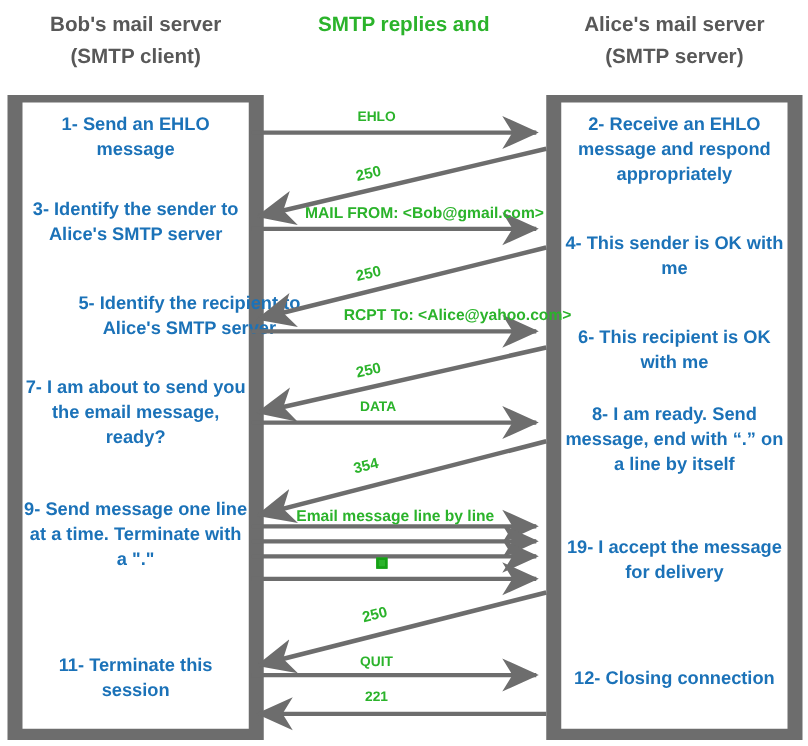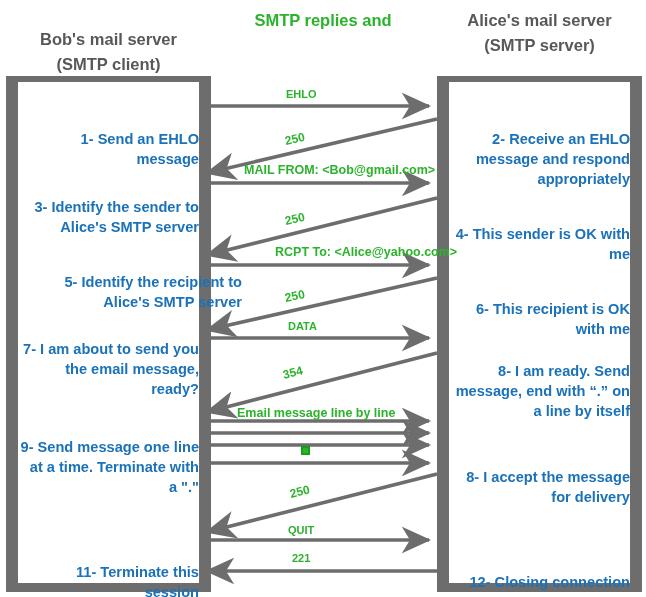--- a/index.html
+++ b/index.html
@@ -1,37 +1,37 @@
 <!DOCTYPE html>
 <html><head>
 <meta charset="utf-8">
 <style>
   html,body{margin:0;padding:0;background:#ffffff;}
   body{width:646px;height:597px;position:relative;overflow:hidden;
        font-family:"Liberation Sans","DejaVu Sans",sans-serif;}
 
   
   .hdr{position:absolute;text-align:center;font-weight:bold;font-size:16.5px;line-height:25px;}
-  #hdr-left{left:6px;top:8px;width:205px;color:#585858;margin-top:19px;}
+  #hdr-left{left:6px;top:8px;width:205px;color:#585858;}
   #hdr-mid{left:218px;top:8px;width:210px;color:#2bb32b;}
   #hdr-right{left:437px;top:8px;width:205px;color:#585858;}
 
   
   .frame{position:absolute;background:#6d6d6d;}
   #frame-left{left:6px;top:76px;width:205px;height:516px;}
   #frame-right{left:437px;top:76px;width:205px;height:516px;}
 
   
   .panel{position:absolute;background:#ffffff;}
   #panel-left{left:18px;top:82px;width:181px;height:501px;}
   #panel-right{left:449px;top:82px;width:181px;height:501px;}
 
   
   .step{position:absolute;color:#1b72b8;font-weight:bold;font-size:14.6px;
-        line-height:20px;text-align:right;margin-top:39px;}
+        line-height:20px;text-align:center;}
   .step.left{left:18px;width:181px;}
   .step.right{left:449px;width:181px;}
 
   #step1{top:90px;}
   #step3{top:158px;}
   #step5{top:233px;padding-left:43px;}
   #step7{top:300px;}
   #step9{top:398px;}
   #step11{top:523px;}
 
@@ -81,21 +81,21 @@
 <div class="step left" id="step3">3- Identify the sender to Alice's SMTP server</div>
 <div class="step left" id="step5">5- Identify the recipient to Alice's SMTP server</div>
 <div class="step left" id="step7">7- I am about to send you the email message, ready?</div>
 <div class="step left" id="step9">9- Send message one line at a time. Terminate with a "."</div>
 <div class="step left" id="step11">11- Terminate this session</div>
 
 <div class="step right" id="step2">2- Receive an EHLO message and respond appropriately</div>
 <div class="step right" id="step4">4- This sender is OK with me</div>
 <div class="step right" id="step6">6- This recipient is OK with me</div>
 <div class="step right" id="step8">8-  I am ready. Send message, end with “.” on a line by itself</div>
-<div class="step right" id="step10">8-  I accept the message for delivery</div>
+<div class="step right" id="step10">19-  I accept the message for delivery</div>
 <div class="step right" id="step12">12-  Closing connection</div>
 
 <svg id="lane" viewBox="0 0 239 516" width="239" height="516">
   <defs>
     <marker id="arrR" markerWidth="9" markerHeight="9" refX="8" refY="4.5" orient="auto">
       <path d="M0,0.6 L8.6,4.5 L0,8.4 L2.4,4.5 Z" fill="#6d6d6d"></path>
     </marker>
     <marker id="arrL" markerWidth="9" markerHeight="9" refX="8" refY="4.5" orient="auto">
       <path d="M0,0.6 L8.6,4.5 L0,8.4 L2.4,4.5 Z" fill="#6d6d6d"></path>
     </marker>

